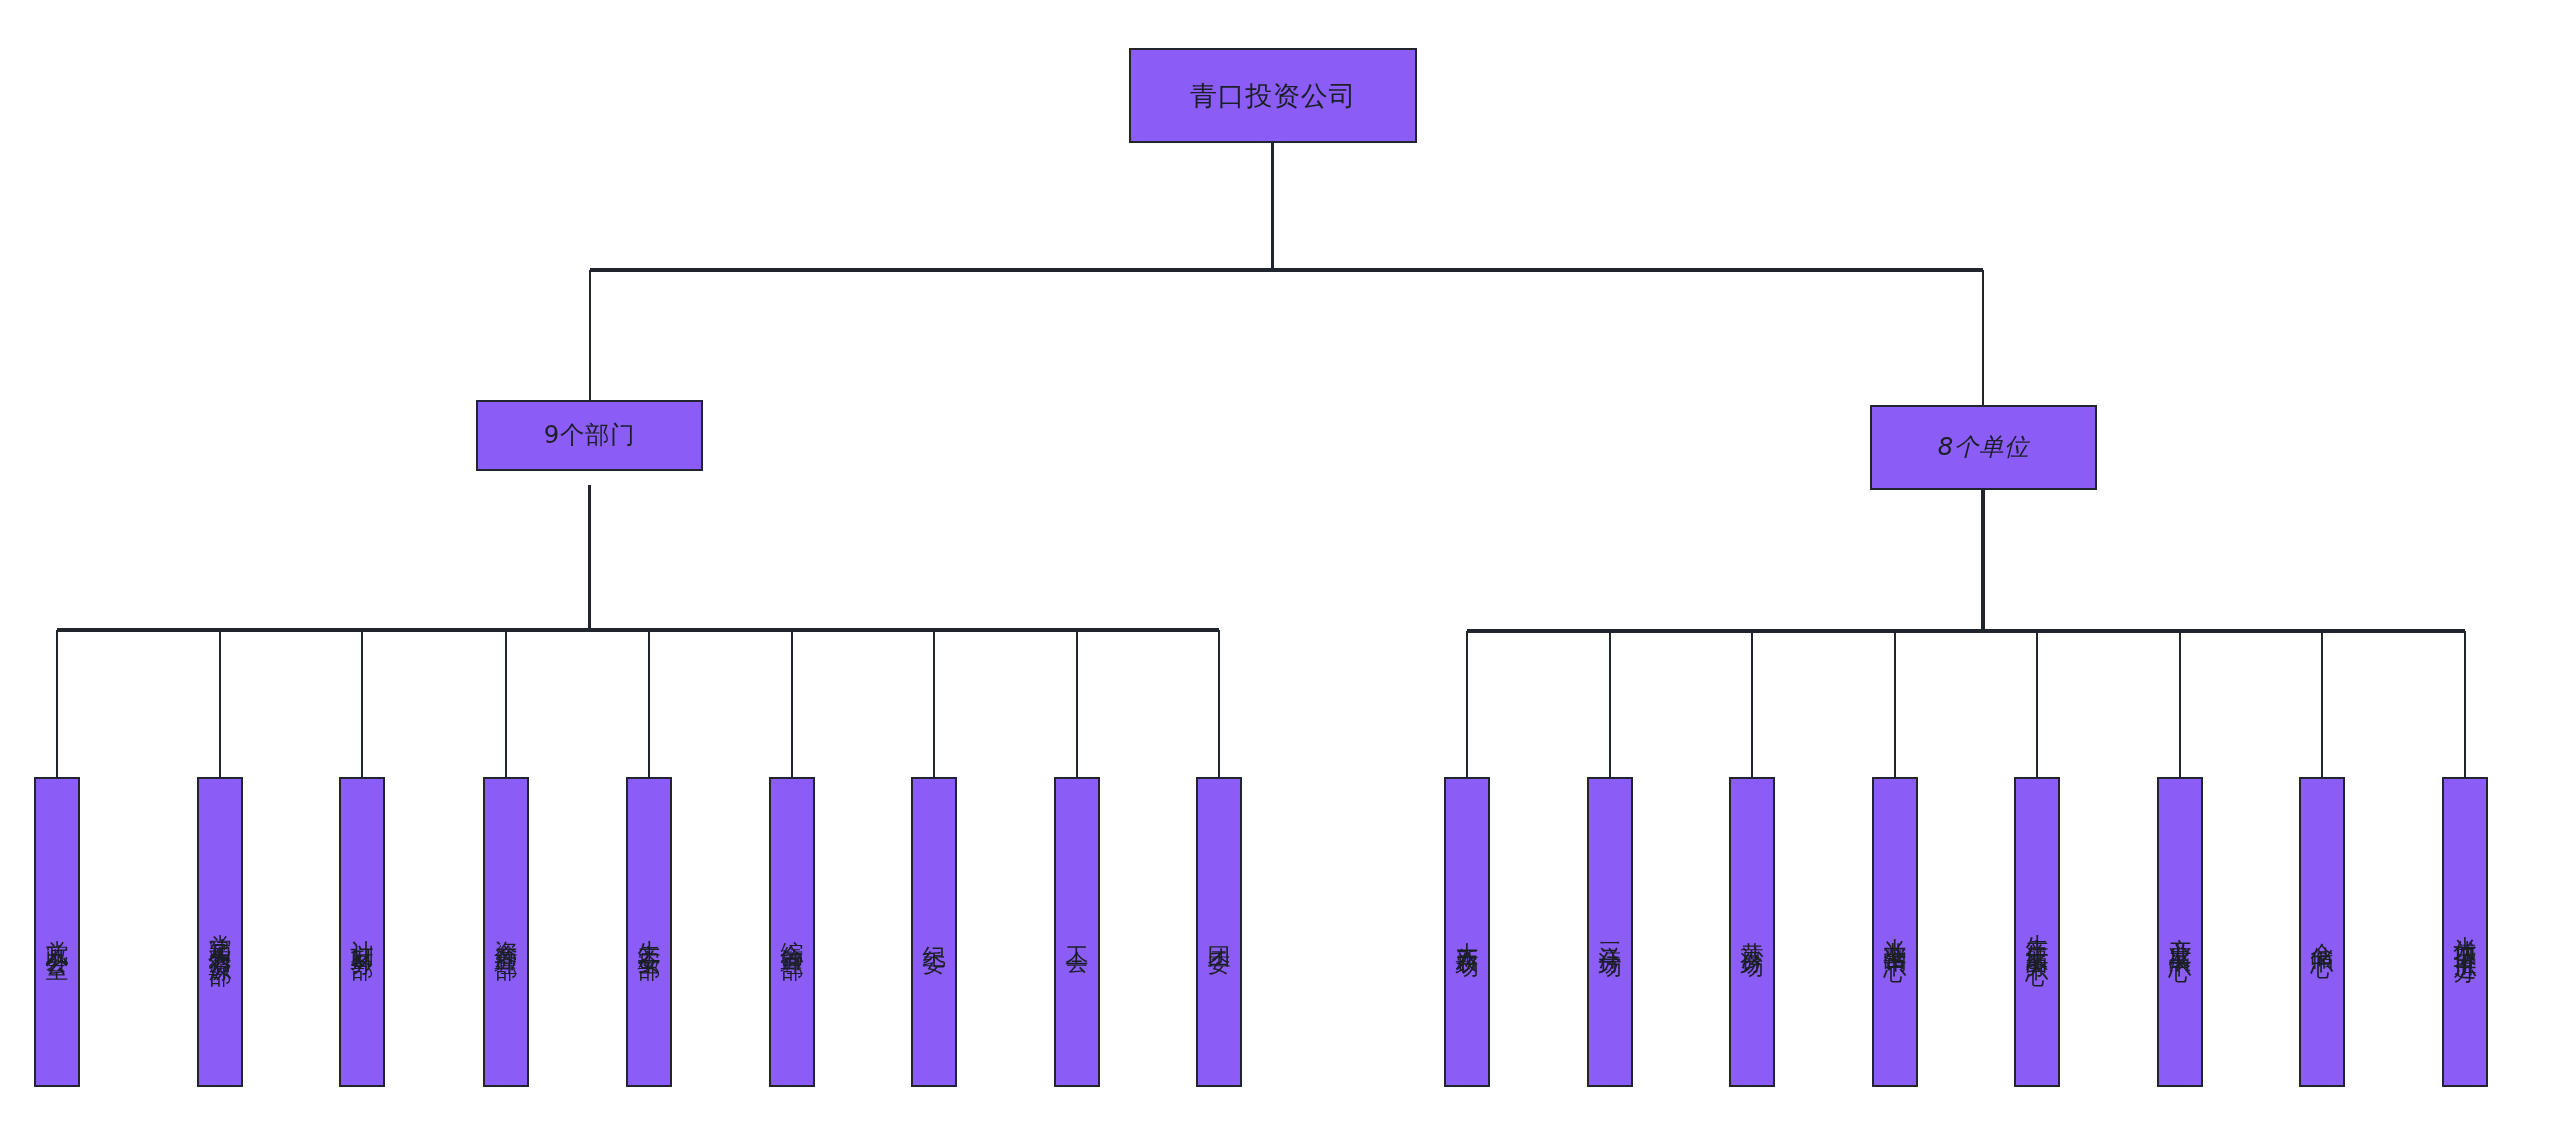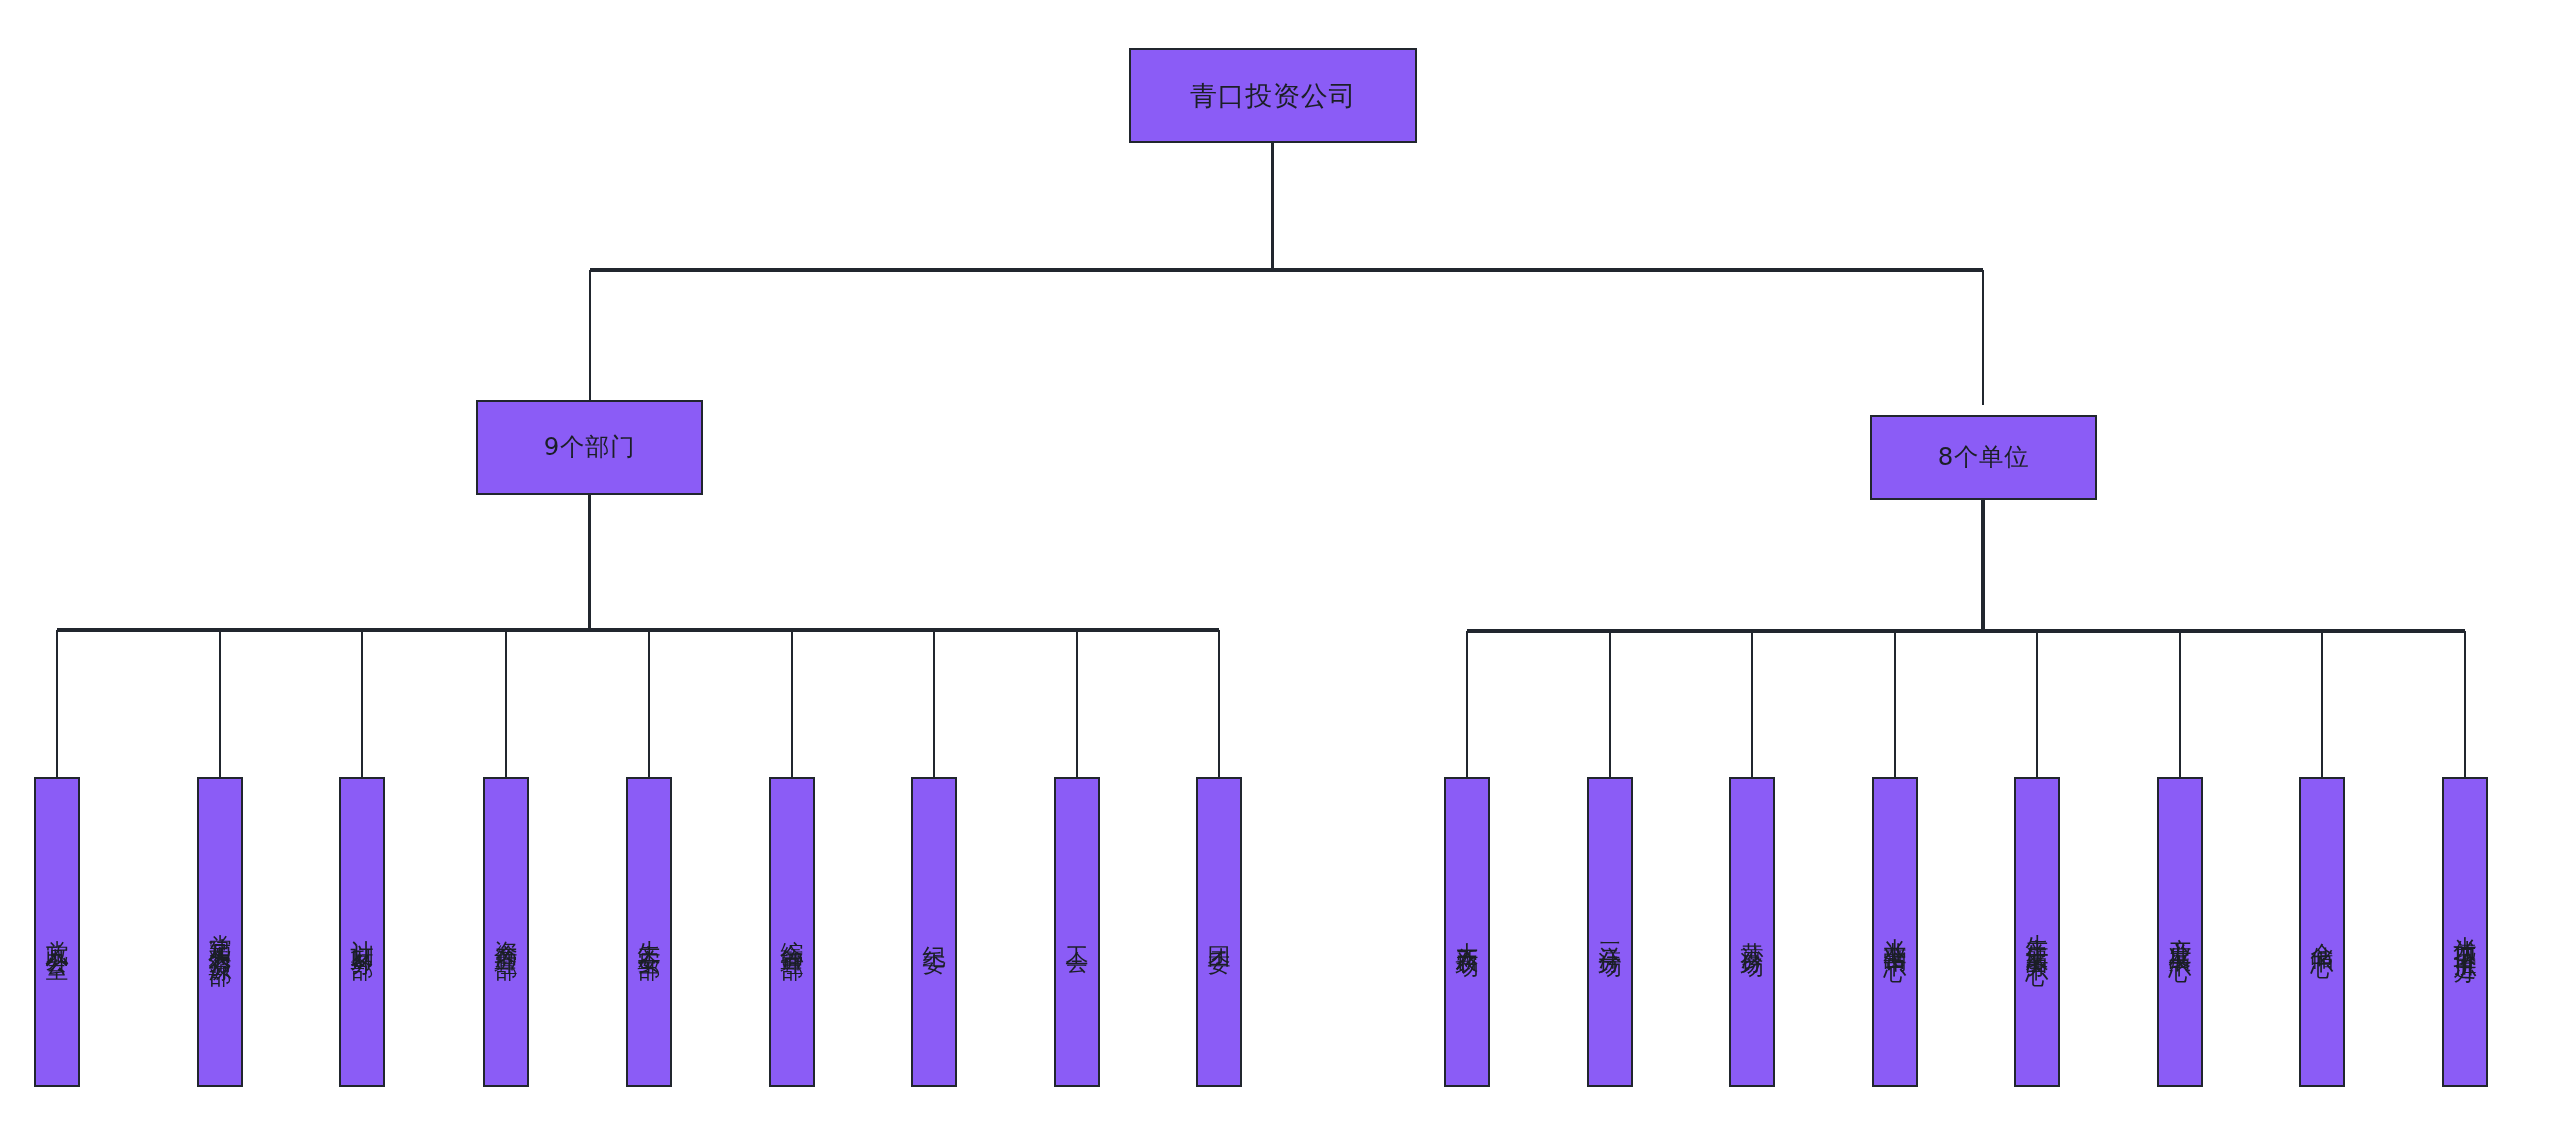--- a/index.html
+++ b/index.html
@@ -95,24 +95,24 @@
       <line x1="3002" y1="930" x2="3002" y2="1145" stroke="#21262e" stroke-width="3"></line>
       <line x1="3212" y1="930" x2="3212" y2="1145" stroke="#21262e" stroke-width="3"></line>
       <line x1="3422" y1="930" x2="3422" y2="1145" stroke="#21262e" stroke-width="3"></line>
       <line x1="3632" y1="930" x2="3632" y2="1145" stroke="#21262e" stroke-width="3"></line>
     </svg>
 
   <div id="nodes-layer">
       <div class="node horiz root" style="left: 1129px; top: 48px; width: 288px; height: 95px;">
         <span class="node-label">青口投资公司</span>
       </div>
-      <div class="node horiz group" style="left: 476px; top: 400px; width: 227px; height: 95px;">
+      <div class="node horiz group" style="left: 476px; top: 400px; width: 227px; height: 71px;">
         <span class="node-label">9个部门</span>
       </div>
-      <div class="node horiz group" style="left: 1870px; top: 415px; width: 227px; height: 85px;">
+      <div class="node horiz group" style="left: 1870px; top: 405px; width: 227px; height: 85px; font-style: italic;">
         <span class="node-label">8个单位</span>
       </div>
       <div class="node vert leaf" style="left: 34px; top: 777px; width: 46px; height: 310px;">
         <span class="node-label">党政办公室</span>
       </div>
       <div class="node vert leaf" style="left: 197px; top: 777px; width: 46px; height: 310px;">
         <span class="node-label">党建和人力资源部</span>
       </div>
       <div class="node vert leaf" style="left: 339px; top: 777px; width: 46px; height: 310px;">
         <span class="node-label">计划财务部</span>

